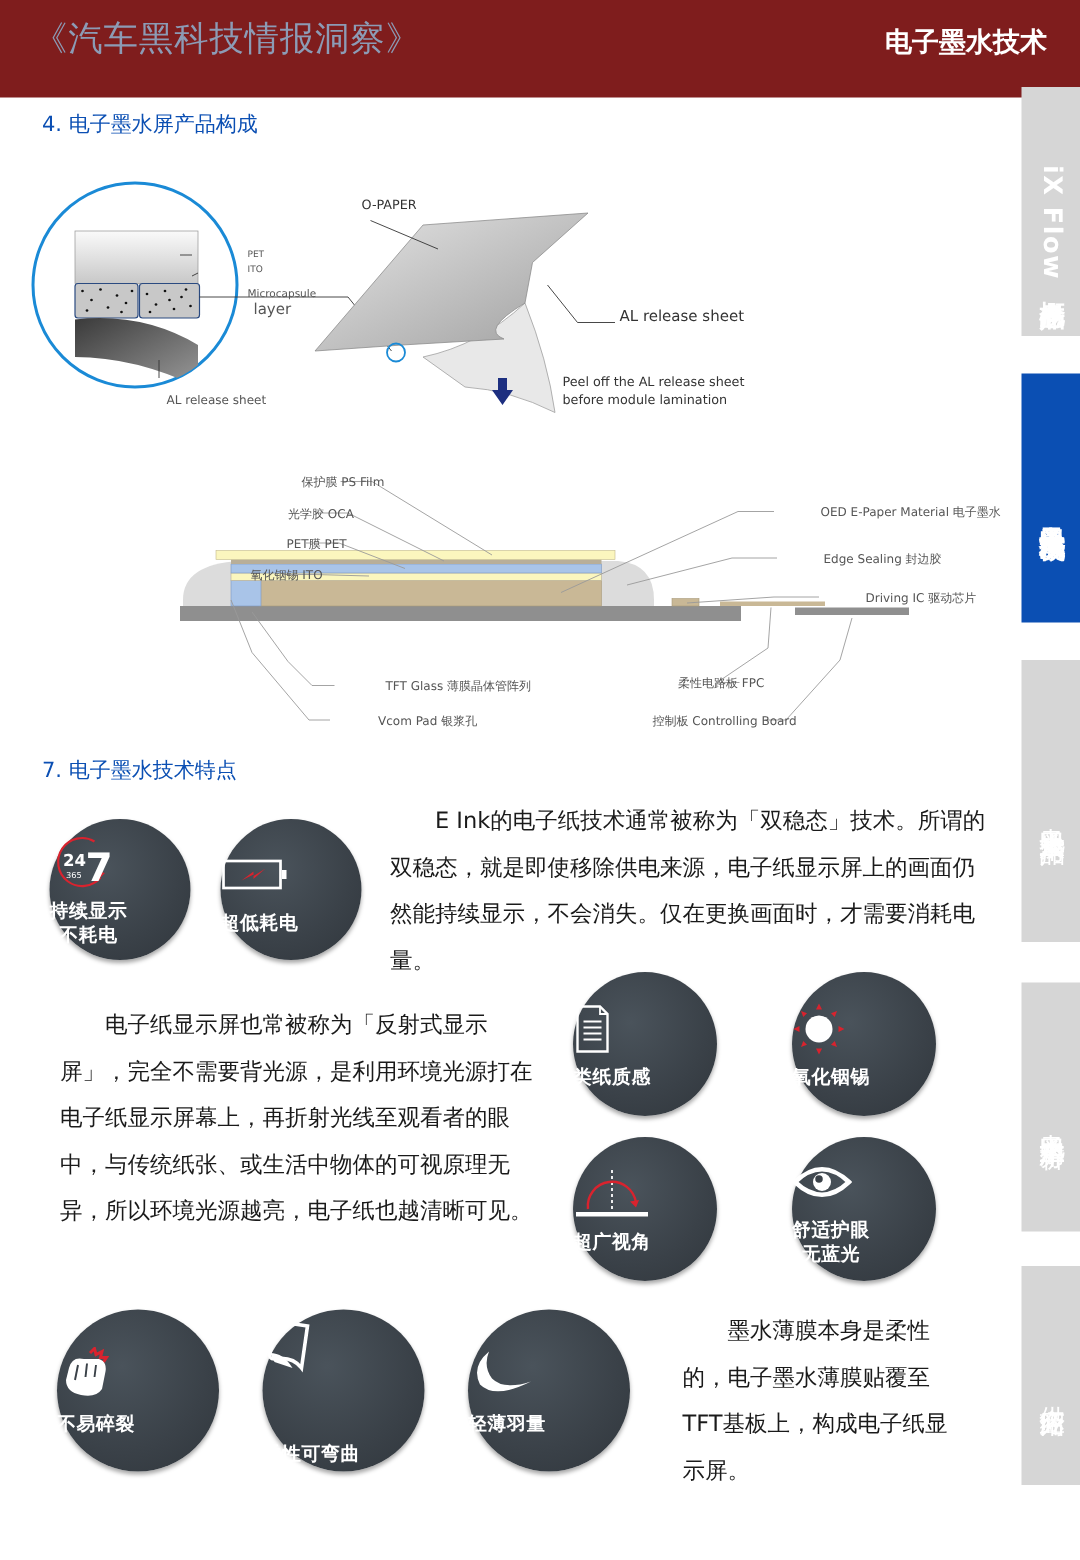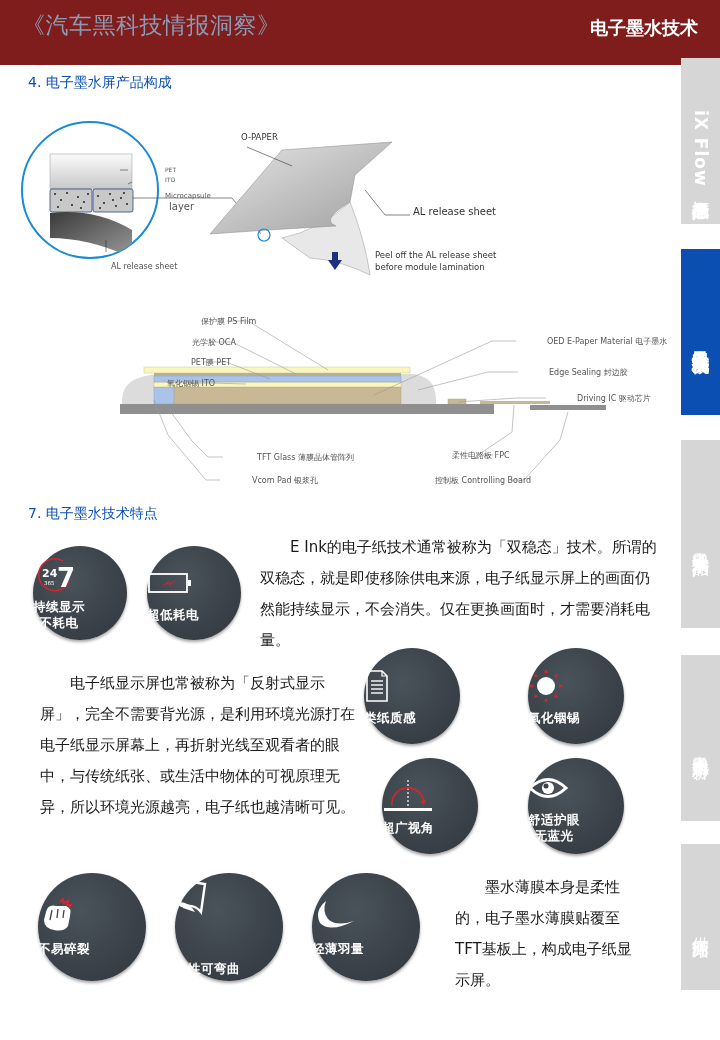--- a/index.html
+++ b/index.html
@@ -217,21 +217,21 @@
 </div>
 
 <div class="para" style="left:260px;top:532px;width:398px;">
   <p>E Ink的电子纸技术通常被称为「双稳态」技术。所谓的双稳态，就是即使移除供电来源，电子纸显示屏上的画面仍然能持续显示，不会消失。仅在更换画面时，才需要消耗电量。</p>
 </div>
 
 <div class="para" style="left:40px;top:668px;width:316px;">
   <p>电子纸显示屏也常被称为「反射式显示屏」，完全不需要背光源，是利用环境光源打在电子纸显示屏幕上，再折射光线至观看者的眼中，与传统纸张、或生活中物体的可视原理无异，所以环境光源越亮，电子纸也越清晰可见。</p>
 </div>
 
-<div class="badge" style="left:364px;top:648px;width:96px;height:96px;">
+<div class="badge" style="left:382px;top:648px;width:96px;height:96px;">
   <div class="icon">
     <svg width="26" height="34" viewBox="0 0 26 34">
       <path d="M3,2 L18,2 L23,7 L23,32 L3,32 Z" fill="none" stroke="#fff" stroke-width="1.6"></path>
       <path d="M18,2 L18,7 L23,7" fill="none" stroke="#fff" stroke-width="1.2"></path>
       <g stroke="#fff" stroke-width="1.4">
           <line x1="7" y1="12" x2="19" y2="12"></line>
           <line x1="7" y1="16" x2="19" y2="16"></line>
           <line x1="7" y1="20" x2="19" y2="20"></line>
           <line x1="7" y1="24" x2="19" y2="24"></line>
         </g>

